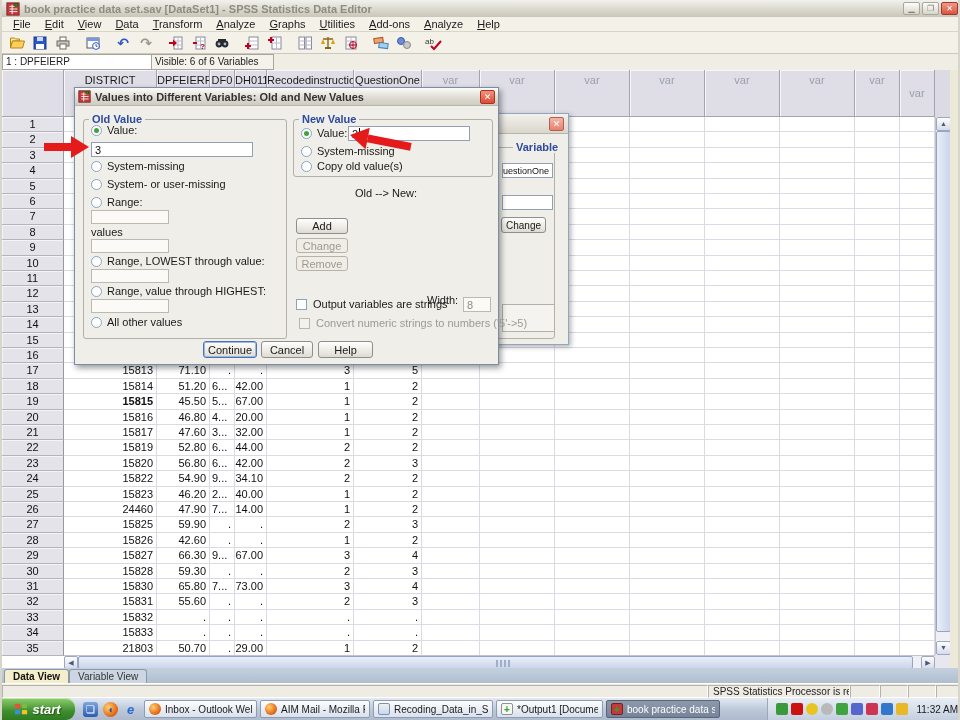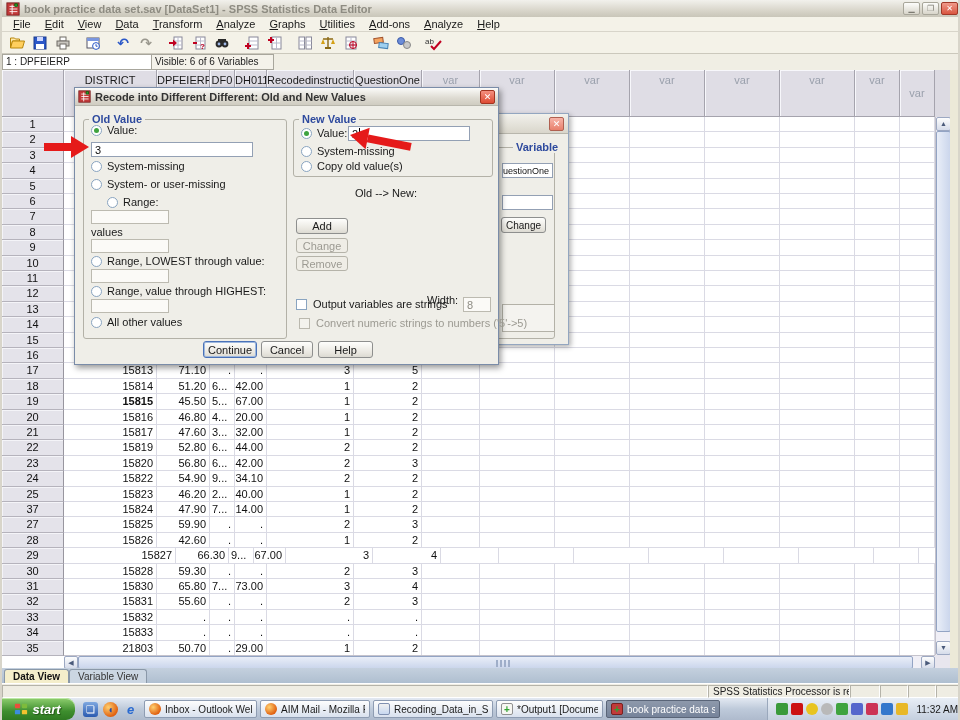--- a/index.html
+++ b/index.html
@@ -717,22 +717,22 @@
           <div class="dcell" style="width: 58px;"></div>
           <div class="dcell" style="width: 75px;"></div>
           <div class="dcell" style="width: 75px;"></div>
           <div class="dcell" style="width: 75px;"></div>
           <div class="dcell" style="width: 75px;"></div>
           <div class="dcell" style="width: 75px;"></div>
           <div class="dcell" style="width: 45px;"></div>
           <div class="dcell" style="width: 35px;"></div>
         </div>
         <div class="grow" style="top: 432px; height: 15.4px;">
-          <div class="rowhdr">37</div>
-          <div class="dcell" style="width: 93px;">15824</div>
+          <div class="rowhdr">26</div>
+          <div class="dcell" style="width: 93px;">24460</div>
           <div class="dcell" style="width: 53px;">47.90</div>
           <div class="dcell trunc" style="width: 25px;">7...</div>
           <div class="dcell" style="width: 32px;">14.00</div>
           <div class="dcell" style="width: 87px;">1</div>
           <div class="dcell" style="width: 68px;">2</div>
           <div class="dcell" style="width: 58px;"></div>
           <div class="dcell" style="width: 75px;"></div>
           <div class="dcell" style="width: 75px;"></div>
           <div class="dcell" style="width: 75px;"></div>
           <div class="dcell" style="width: 75px;"></div>
@@ -769,21 +769,21 @@
           <div class="dcell" style="width: 75px;"></div>
           <div class="dcell" style="width: 75px;"></div>
           <div class="dcell" style="width: 75px;"></div>
           <div class="dcell" style="width: 75px;"></div>
           <div class="dcell" style="width: 75px;"></div>
           <div class="dcell" style="width: 45px;"></div>
           <div class="dcell" style="width: 35px;"></div>
         </div>
         <div class="grow" style="top: 478.2px; height: 15.4px;">
           <div class="rowhdr">29</div>
-          <div class="dcell" style="width: 112px;">15827</div>
+          <div class="dcell" style="width: 93px;">15827</div>
           <div class="dcell" style="width: 53px;">66.30</div>
           <div class="dcell trunc" style="width: 25px;">9...</div>
           <div class="dcell" style="width: 32px;">67.00</div>
           <div class="dcell" style="width: 87px;">3</div>
           <div class="dcell" style="width: 68px;">4</div>
           <div class="dcell" style="width: 58px;"></div>
           <div class="dcell" style="width: 75px;"></div>
           <div class="dcell" style="width: 75px;"></div>
           <div class="dcell" style="width: 75px;"></div>
           <div class="dcell" style="width: 75px;"></div>
@@ -920,42 +920,42 @@
     <div style="position:absolute;left:9px;top:190px;width:53px;height:28px;border:1px solid #B3B1A7;background:#F4F3EF;"></div>
   </div>
 
   <div class="dlg">
     <div class="dlg-title">
       <svg width="13" height="13" viewBox="0 0 16 16">
           <rect x="1" y="1" width="14" height="14" fill="#C23A3A" stroke="#7A1F1F"></rect>
           <path d="M4 5h9M4 8h9M4 11h9M7 3v11" stroke="#fff" stroke-width="1" fill="none"></path>
           <path d="M10 2h3v3h-3z" fill="#2FA32F" stroke="#0A5A0A"></path>
         </svg>
-      <span class="dtext">Recode into Different Different: Old and New Values</span>
+      <span class="dtext">Values into Different Variables: Old and New Values</span>
       <span class="dlg-close">✕</span>
     </div>
 
     <div class="groupbox" style="left:8px;top:31px;width:204px;height:220px;"></div>
     <div class="grouplabel" style="left:14px;top:25px;">Old Value</div>
 
     <div class="radio-row" style="left:16px;top:36px;">
       <span class="radio checked"></span>
       <span>Value:</span>
     </div>
     <div class="tfield" style="left:16px;top:54px;width:162px;height:15px;">3</div>
 
     <div class="radio-row" style="left:16px;top:72px;">
       <span class="radio"></span>
       <span>System-missing</span>
     </div>
     <div class="radio-row" style="left:16px;top:90px;">
       <span class="radio"></span>
       <span>System- or user-missing</span>
     </div>
-    <div class="radio-row" style="left:16px;top:108px;margin-left:16px;">
+    <div class="radio-row" style="left:16px;top:108px;">
       <span class="radio"></span>
       <span>Range:</span>
     </div>
     <div class="tfield dis" style="left:16px;top:122px;width:78px;height:14px;"></div>
     <div class="lbl gray" style="left:16px;top:138px;">values</div>
     <div class="tfield dis" style="left:16px;top:151px;width:78px;height:14px;"></div>
 
     <div class="radio-row" style="left:16px;top:167px;">
       <span class="radio"></span>
       <span>Range, LOWEST through value:</span>

